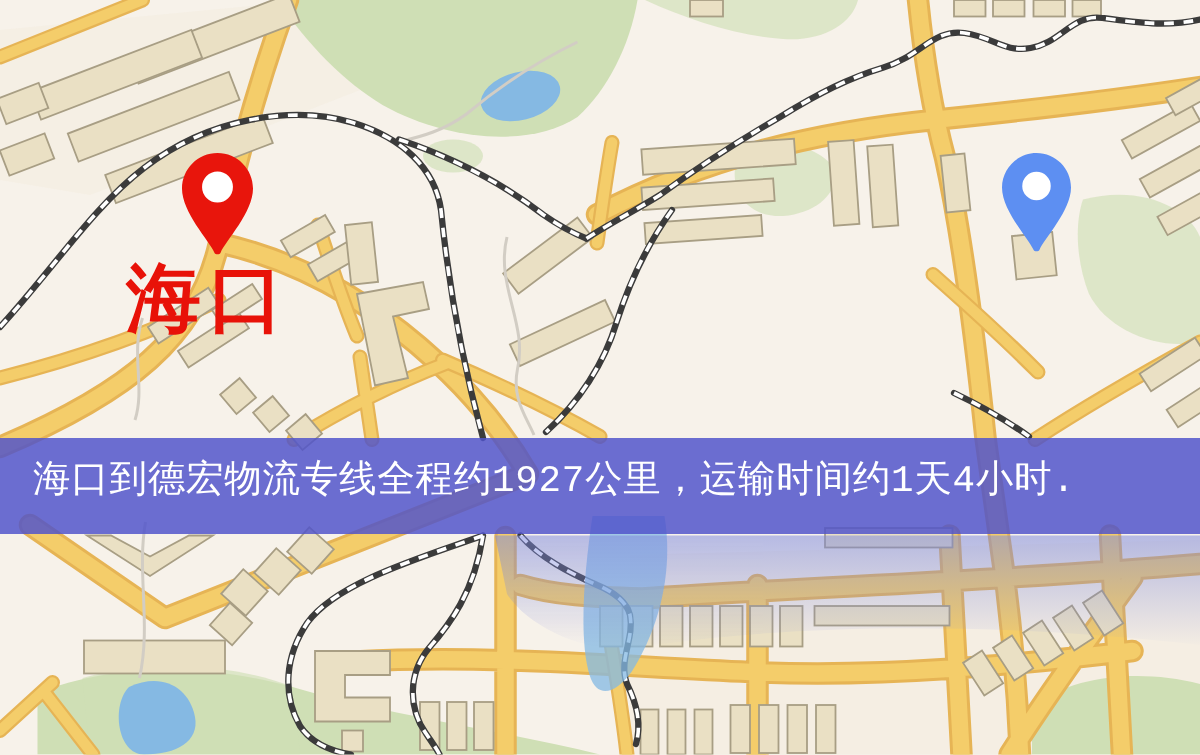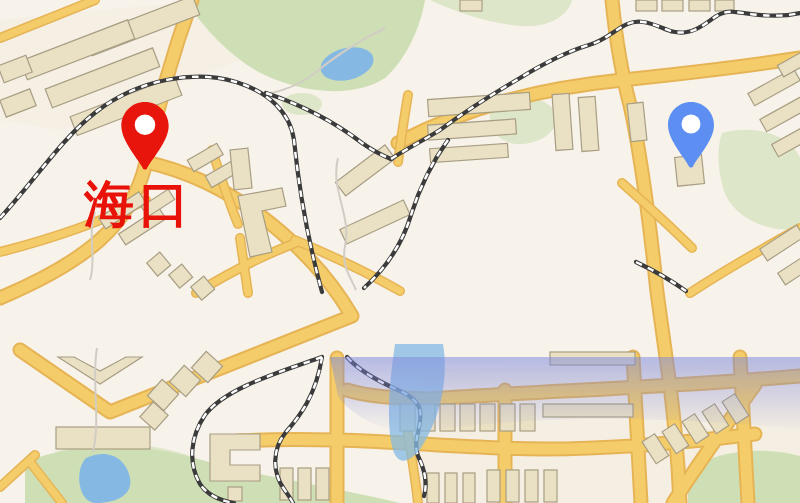--- a/index.html
+++ b/index.html
@@ -1,21 +1,21 @@
 <!DOCTYPE html>
 <html style="--background: #f7f2ea; --road: #f4cd6a; --road-casing: #e6b455; --building: #eae0c4; --building-stroke: #a89e84; --green: #cfdfb5; --water: #85b9e3; --railway: #3b3b3b; --banner-bg: #5054cb; --banner-text: #ffffff; --origin-pin: #e8150c; --origin-label: #e81208; --dest-pin: #5d8ff2; --dest-label: #2433d6;"><head>
 <meta charset="utf-8">
 <style>
   html,body{margin:0;padding:0;}
   body{
     width:800px;height:503px;overflow:hidden;
     font-family:"Liberation Sans","DejaVu Sans",sans-serif;
     background:#f7f2ea;
   }
-  .map-wrap{position:relative;width:800px;height:375px;}
+  .map-wrap{position:relative;width:800px;height:375px;font-family:Liberation Mono, monospace;}
   .map-svg{position:absolute;left:0;top:0;z-index:1;}
 
   
   .bg{fill:var(--background,#f7f2ea);}
   .tint{fill:#f3e9dc;opacity:.5;}
   .tint2{fill:#f4ece0;opacity:.6;}
   .green{fill:var(--green,#cfdfb5);stroke:none;}
   .green-pale{fill:var(--green,#cfdfb5);opacity:.65;}
   .water{fill:var(--water,#85b9e3);}
   .road-c{fill:none;stroke:var(--road-casing,#e6b455);stroke-linecap:round;stroke-linejoin:round;}
@@ -212,14 +212,17 @@
     <circle class="pin-hole" cx="27" cy="23" r="10"></circle>
   </svg>
 
   <svg class="pin pin-dest" viewBox="0 0 54 68" aria-hidden="true">
     <path class="pin-body" d="M27 1C14.3 1 4 11.3 4 24c0 15.5 17.5 33.5 21 41.5c.6 1.4 3.4 1.4 4 0C32.5 57.5 50 39.5 50 24 50 11.3 39.7 1 27 1z"></path>
     <circle class="pin-hole" cx="27" cy="23" r="9.5"></circle>
   </svg>
 
   <div class="marker-label origin-label">海口</div>
 
+  <div class="banner">
+    <span class="banner-text">海口到德宏物流专线全程约1927公里，运输时间约1天4小时.</span>
+  </div>
 
 </div>
 
 </body></html>

